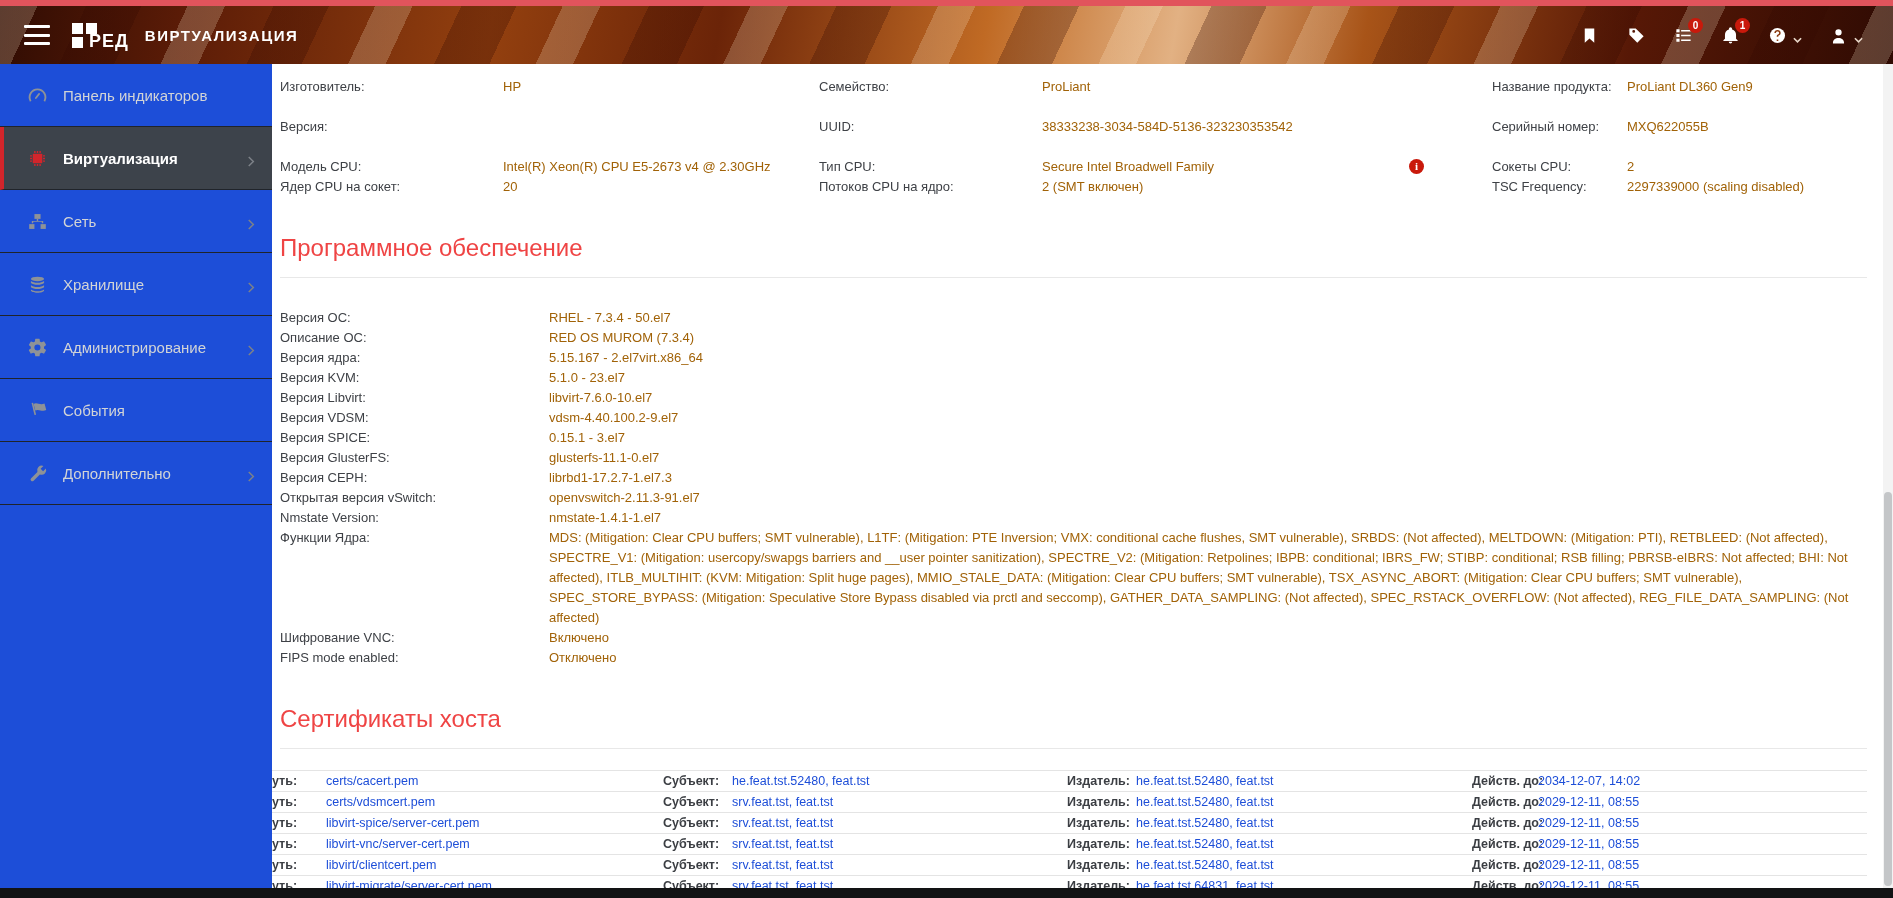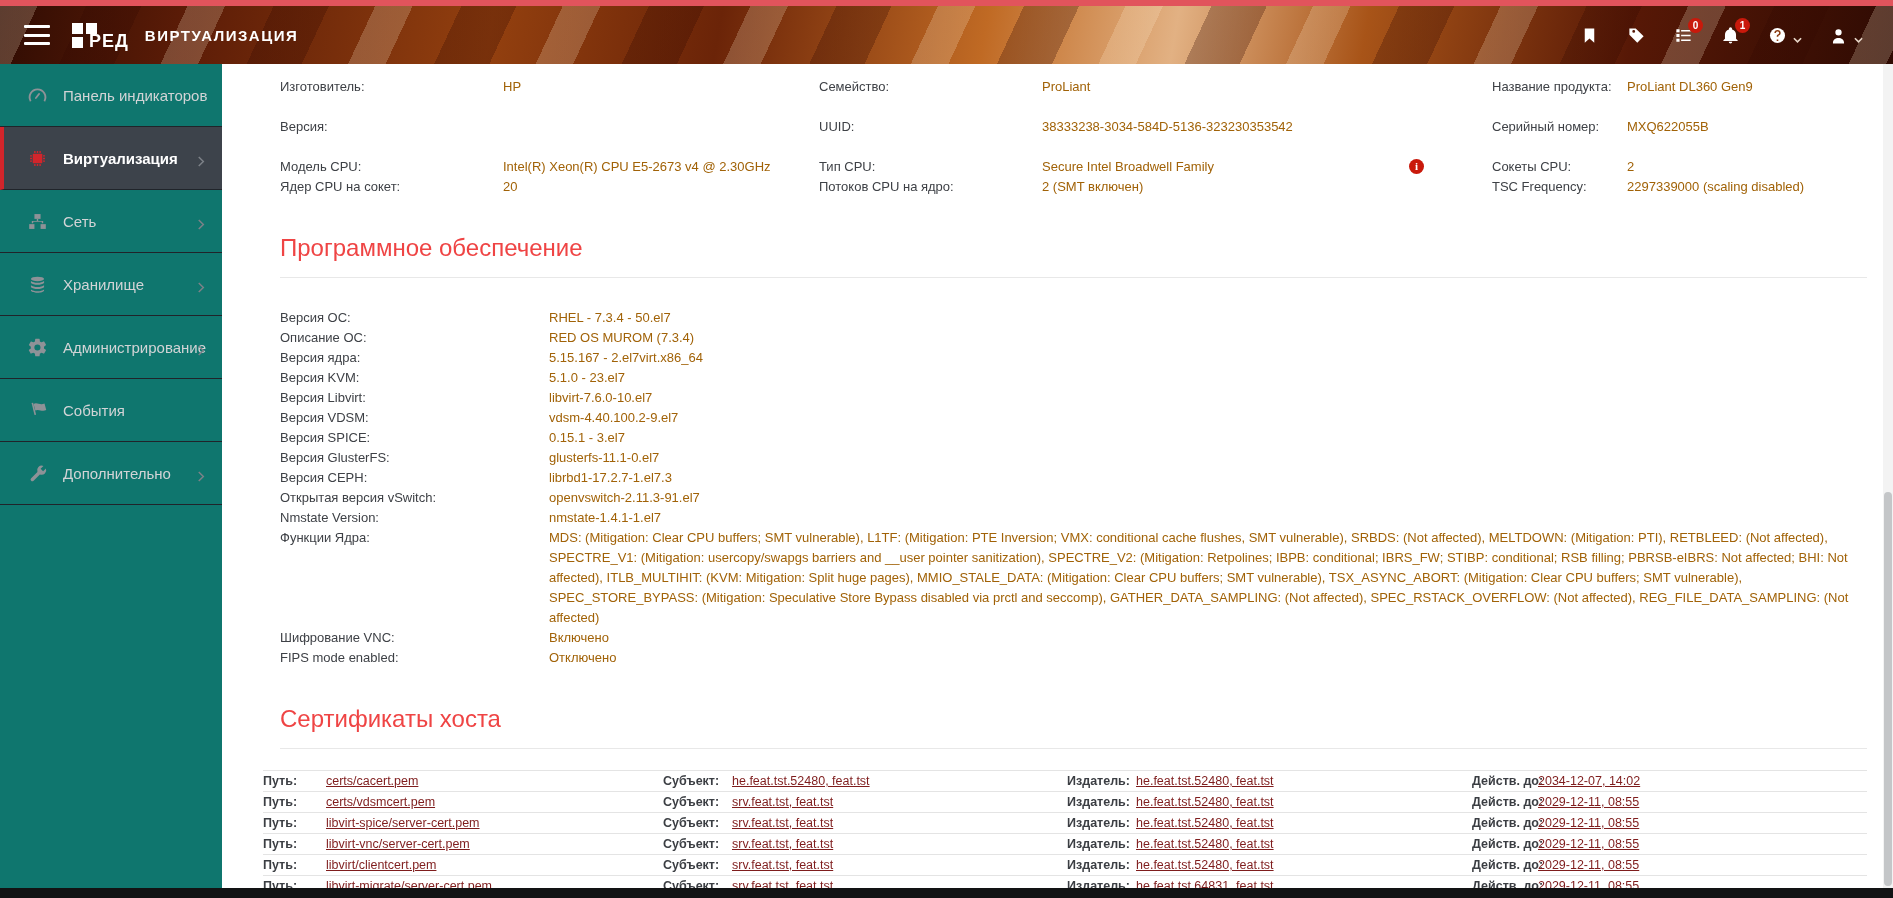--- a/index.html
+++ b/index.html
@@ -26,21 +26,21 @@
   .header-actions { margin-left:auto; margin-right:30px; display:flex; align-items:center; gap:27px; }
   .h-icon { position:relative; width:20px; height:20px; color:#fff; cursor:pointer; display:flex; align-items:center; }
   .h-icon svg { width:19px; height:19px; fill:#fff; }
   .badge { position:absolute; top:-7px; right:-9px; background:#c9190b; color:#fff; font-size:10px;
     min-width:15px; height:15px; line-height:15px; border-radius:8px; text-align:center; padding:0 3px; font-weight:700; }
   .caret { width:9px; height:9px; margin-left:5px; }
   .caret svg { width:9px; height:9px; stroke:#e8d7c8; fill:none; stroke-width:1.8; }
   .with-caret { display:flex; align-items:center; }
 
   
-  .sidebar { position:absolute; left:0; top:64px; bottom:10px; width:222px; background:#0f766e; z-index:10; }
+  .sidebar { position:absolute; left:0; top:64px; bottom:10px; width:272px; background:#1d4ed8; z-index:10; }
   .side-item { position:relative; height:63px; display:flex; align-items:center; padding-left:27px;
     border-bottom:1px solid #20242a; cursor:pointer; color:#d2d4d6; }
   .side-item .s-icon { width:21px; height:21px; color:#8e9297; flex:0 0 21px; }
   .side-item .s-icon svg { width:21px; height:21px; fill:currentColor; }
   .side-item .s-label { margin-left:15px; font-size:15px; }
   .side-item .s-chevron { position:absolute; right:15px; width:11px; height:11px; color:#7d8288; }
   .side-item .s-chevron svg { width:11px; height:11px; stroke:currentColor; fill:none; stroke-width:1.6; }
   .side-item.active { background:#3d434b; border-left:4px solid #d2252b; padding-left:23px; }
   .side-item.active .s-label { color:#fff; font-weight:700; }
   .side-item.active .s-icon { color:#d2252b; }
@@ -70,21 +70,21 @@
   .section-divider { margin-top:14px; border-bottom:1px solid #e8e8e8; }
 
   .sw-rows { margin-top:30px; }
   .sw-row { display:grid; grid-template-columns:269px 1fr; }
   .sw-row .val { padding-right:4px; }
 
   .cert-table { margin-top:21px; margin-left:-17px; font-size:12.5px; }
   .cert-row { display:flex; height:21px; line-height:20px; border-top:1px solid #e4e4e4; white-space:nowrap; }
   .cert-table .cert-row:last-child { border-bottom:1px solid #e4e4e4; }
   .c-lbl { font-weight:700; color:#3b3e43; }
-  .c-val { color:#7f1d1d;text-decoration:underline; }
+  .c-val { color:#1d4ed8; }
   .cw-pl { width:63px; flex:0 0 63px; }  .cw-pv { width:337px; flex:0 0 337px; }
   .cw-sl { width:69px; flex:0 0 69px; }  .cw-sv { width:335px; flex:0 0 335px; }
   .cw-il { width:69px; flex:0 0 69px; }  .cw-iv { width:336px; flex:0 0 336px; }
   .cw-dl { width:66px; flex:0 0 66px; }  .cw-dv { flex:1; }
 
   
   .scrollbar { position:absolute; right:0; top:64px; bottom:10px; width:10px; background:#f3f3f3; z-index:15; }
   .scroll-thumb { position:absolute; left:1px; right:1px; top:52%; bottom:2px; background:#c4c6c8; border-radius:5px; cursor:pointer; }
   .bottom-bar { position:absolute; left:0; right:0; bottom:0; height:10px; background:#121314; z-index:25; }
 </style>

